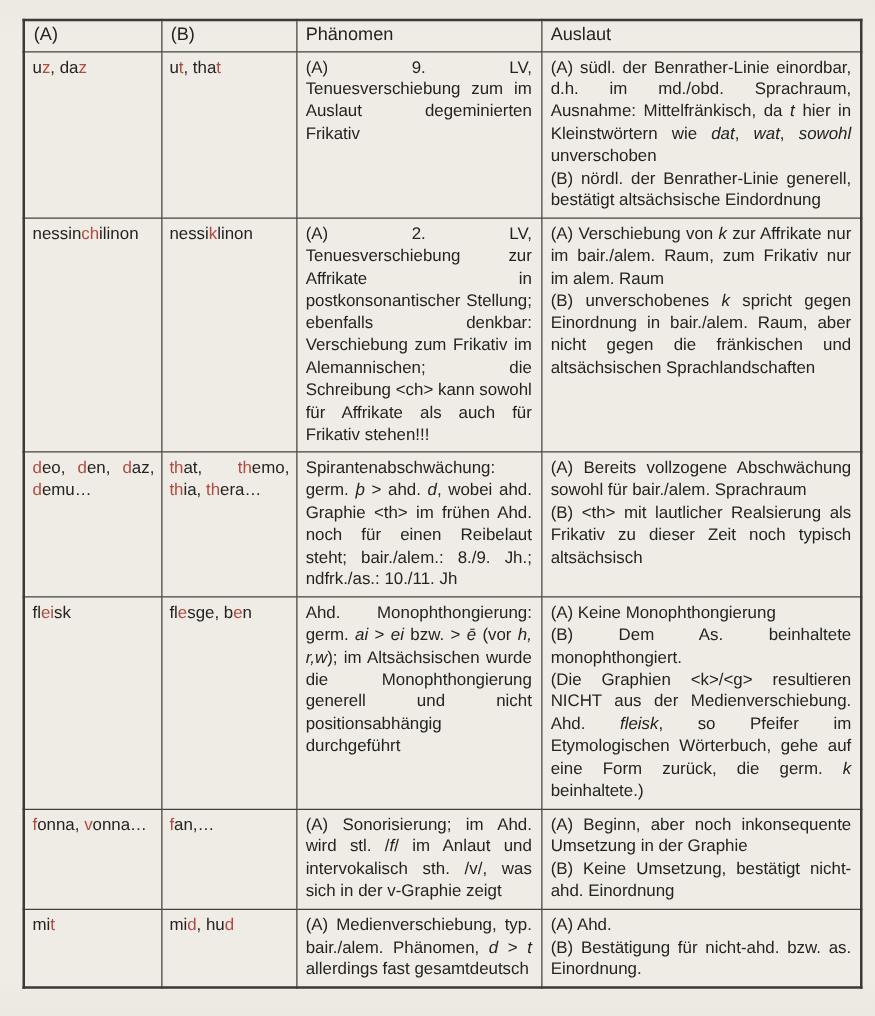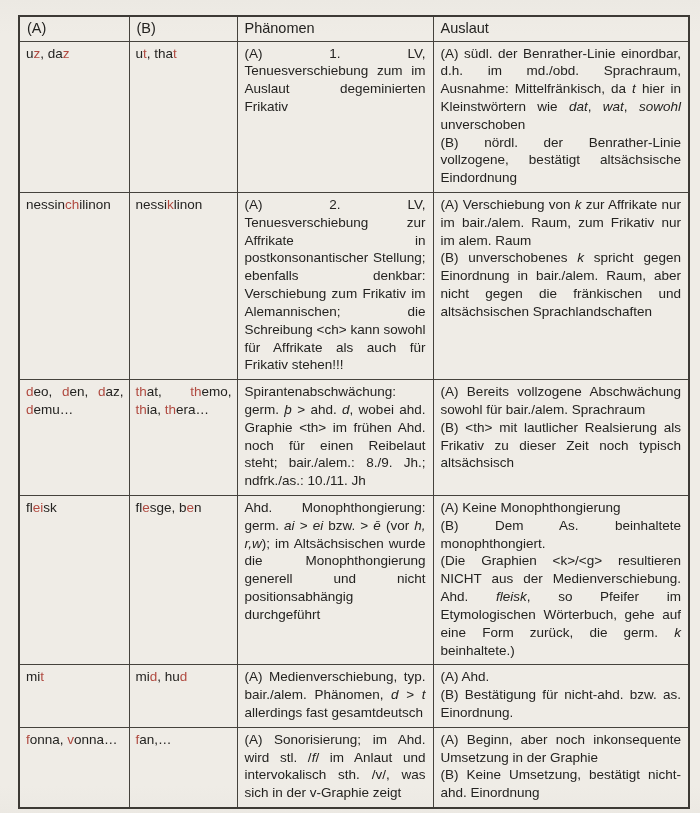--- a/index.html
+++ b/index.html
@@ -84,25 +84,25 @@
     </thead>
     <tbody>
         <tr>
           <td class="cell-a">
             <p>u<span class="red">z</span>, da<span class="red">z</span></p>
           </td>
           <td class="cell-b">
             <p>u<span class="red">t</span>, tha<span class="red">t</span></p>
           </td>
           <td class="cell-phaenomen">
-            <p>(A) 1. LV, Tenuesverschiebung zum im Auslaut degeminierten Frikativ</p>
+            <p>(A) 9. LV, Tenuesverschiebung zum im Auslaut degeminierten Frikativ</p>
           </td>
           <td class="cell-schluss">
             <p>(A) südl. der Benrather-Linie einordbar, d.h. im md./obd. Sprachraum, Ausnahme: Mittelfränkisch, da <span class="it">t</span> hier in Kleinstwörtern wie <span class="it">dat</span>, <span class="it">wat</span>, <span class="it">sowohl</span> unverschoben</p>
-            <p>(B) nördl. der Benrather-Linie vollzogene, bestätigt altsächsische Eindordnung</p>
+            <p>(B) nördl. der Benrather-Linie generell, bestätigt altsächsische Eindordnung</p>
           </td>
         </tr>
         <tr>
           <td class="cell-a">
             <p>nessin<span class="red">ch</span>ilinon</p>
           </td>
           <td class="cell-b">
             <p>nessi<span class="red">k</span>linon</p>
           </td>
           <td class="cell-phaenomen">
@@ -139,43 +139,43 @@
             <p>Ahd. Monophthongierung: germ. <span class="it">ai</span> &gt; <span class="it">ei</span> bzw. &gt; <span class="it">ē</span> (vor <span class="it">h, r,w</span>); im Altsächsischen wurde die Monophthongierung generell und nicht positionsabhängig durchgeführt</p>
           </td>
           <td class="cell-schluss">
             <p>(A) Keine Monophthongierung</p>
             <p>(B) Dem As. beinhaltete monophthongiert.</p>
             <p>(Die Graphien &lt;k&gt;/&lt;g&gt; resultieren NICHT aus der Medienverschiebung. Ahd. <span class="it">fleisk</span>, so Pfeifer im Etymologischen Wörterbuch, gehe auf eine Form zurück, die germ. <span class="it">k</span> beinhaltete.)</p>
           </td>
         </tr>
         <tr>
           <td class="cell-a">
+            <p><span class="red">f</span>onna, <span class="red">v</span>onna…</p>
+          </td>
+          <td class="cell-b">
+            <p><span class="red">f</span>an,…</p>
+          </td>
+          <td class="cell-phaenomen">
+            <p>(A) Sonorisierung; im Ahd. wird stl. /<span class="it">f</span>/ im Anlaut und intervokalisch sth. /v/, was sich in der v-Graphie zeigt</p>
+          </td>
+          <td class="cell-schluss">
+            <p>(A) Beginn, aber noch inkonsequente Umsetzung in der Graphie</p>
+            <p>(B) Keine Umsetzung, bestätigt nicht-ahd. Einordnung</p>
+          </td>
+        </tr>
+        <tr>
+          <td class="cell-a">
             <p>mi<span class="red">t</span></p>
           </td>
           <td class="cell-b">
             <p>mi<span class="red">d</span>, hu<span class="red">d</span></p>
           </td>
           <td class="cell-phaenomen">
             <p>(A) Medienverschiebung, typ. bair./alem. Phänomen, <span class="it">d</span> &gt; <span class="it">t</span> allerdings fast gesamtdeutsch</p>
           </td>
           <td class="cell-schluss">
             <p>(A) Ahd.</p>
             <p>(B) Bestätigung für nicht-ahd. bzw. as. Einordnung.</p>
           </td>
         </tr>
-        <tr>
-          <td class="cell-a">
-            <p><span class="red">f</span>onna, <span class="red">v</span>onna…</p>
-          </td>
-          <td class="cell-b">
-            <p><span class="red">f</span>an,…</p>
-          </td>
-          <td class="cell-phaenomen">
-            <p>(A) Sonorisierung; im Ahd. wird stl. /<span class="it">f</span>/ im Anlaut und intervokalisch sth. /v/, was sich in der v-Graphie zeigt</p>
-          </td>
-          <td class="cell-schluss">
-            <p>(A) Beginn, aber noch inkonsequente Umsetzung in der Graphie</p>
-            <p>(B) Keine Umsetzung, bestätigt nicht-ahd. Einordnung</p>
-          </td>
-        </tr>
       </tbody>
   </table>
 </div>
 
 </body></html>

